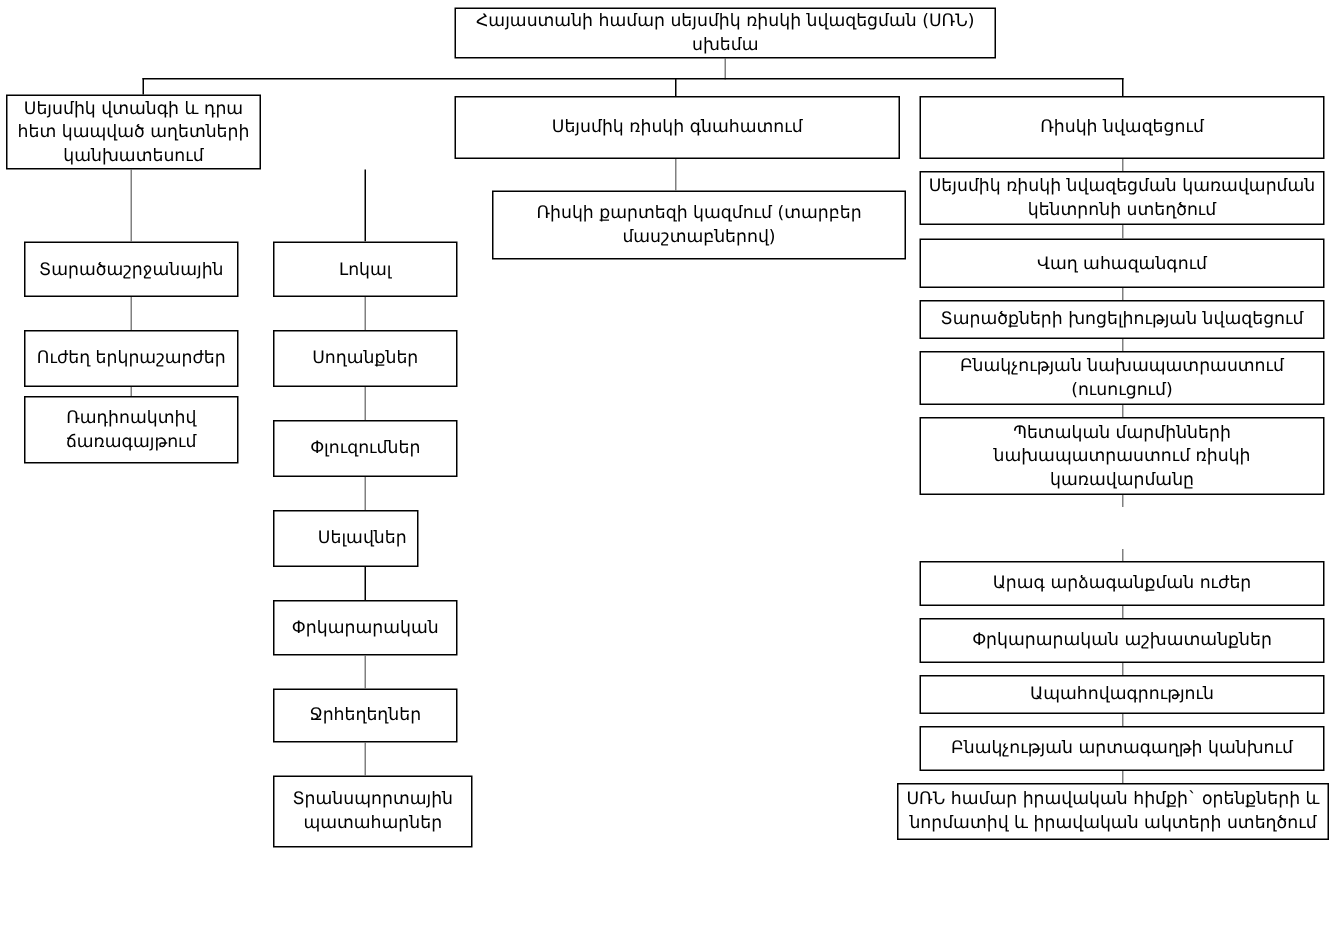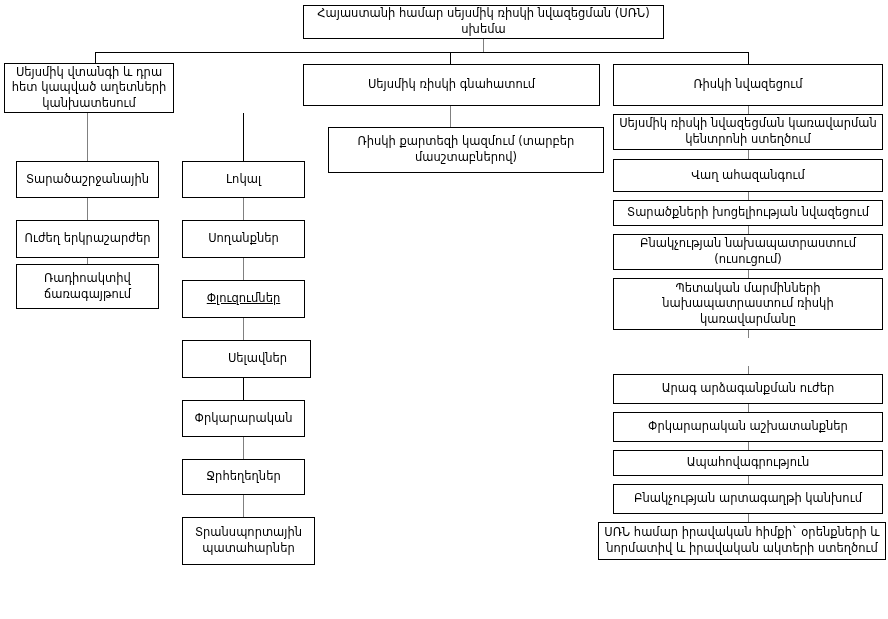--- a/index.html
+++ b/index.html
@@ -120,24 +120,24 @@
   <div class="node" style="left:16px; top:264px; width:143px; height:45px;">
     <span>Ռադիոակտիվ ճառագայթում</span>
   </div>
 
   <div class="node" style="left:182px; top:161px; width:123px; height:37px;">
     <span>Լոկալ</span>
   </div>
   <div class="node" style="left:182px; top:220px; width:123px; height:38px;">
     <span>Սողանքներ</span>
   </div>
-  <div class="node" style="left:182px; top:280px; width:123px; height:38px;text-decoration:underline;">
+  <div class="node" style="left:182px; top:280px; width:123px; height:38px;">
     <span>Փլուզումներ</span>
   </div>
-  <div class="node" style="left:182px; top:340px; width:129px; height:38px;padding-left:27px;">
+  <div class="node" style="left:182px; top:340px; width:97px; height:38px;padding-left:27px;">
     <span>Սելավներ</span>
   </div>
   <div class="node" style="left:182px; top:400px; width:123px; height:37px;">
     <span>Փրկարարական</span>
   </div>
   <div class="node" style="left:182px; top:459px; width:123px; height:36px;">
     <span>Ջրհեղեղներ</span>
   </div>
   <div class="node" style="left:182px; top:517px; width:133px; height:48px;">
     <span>Տրանսպորտային պատահարներ</span>

